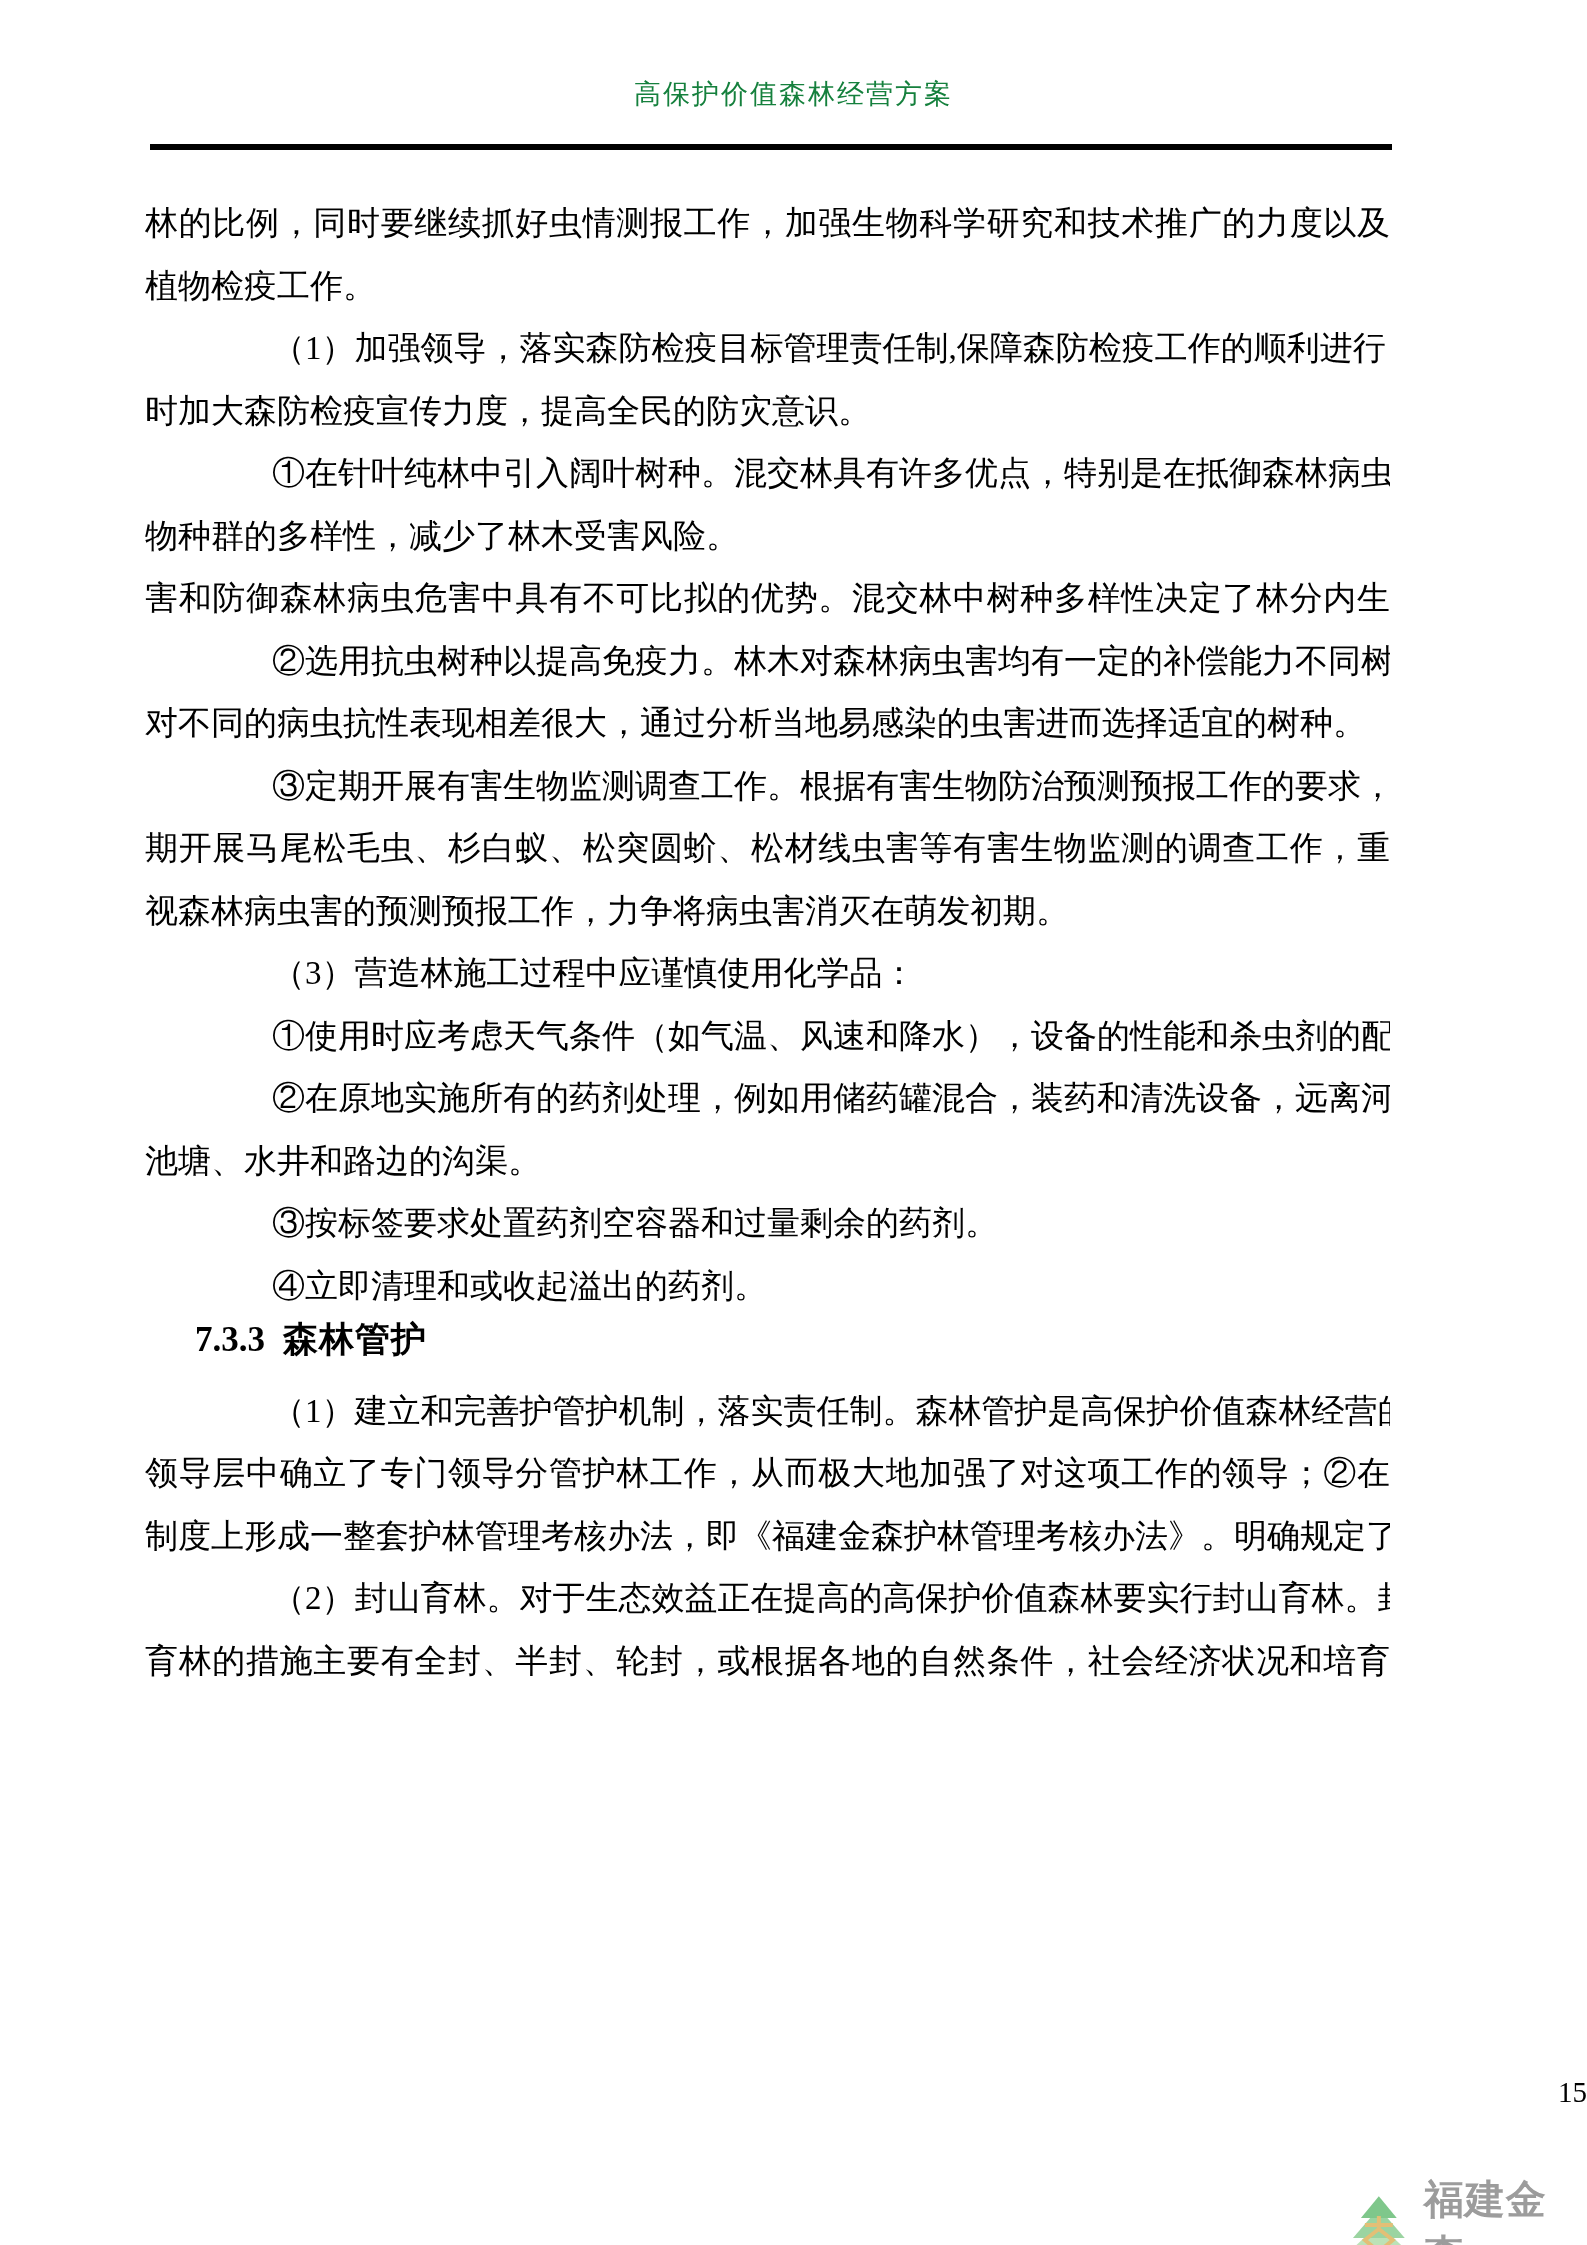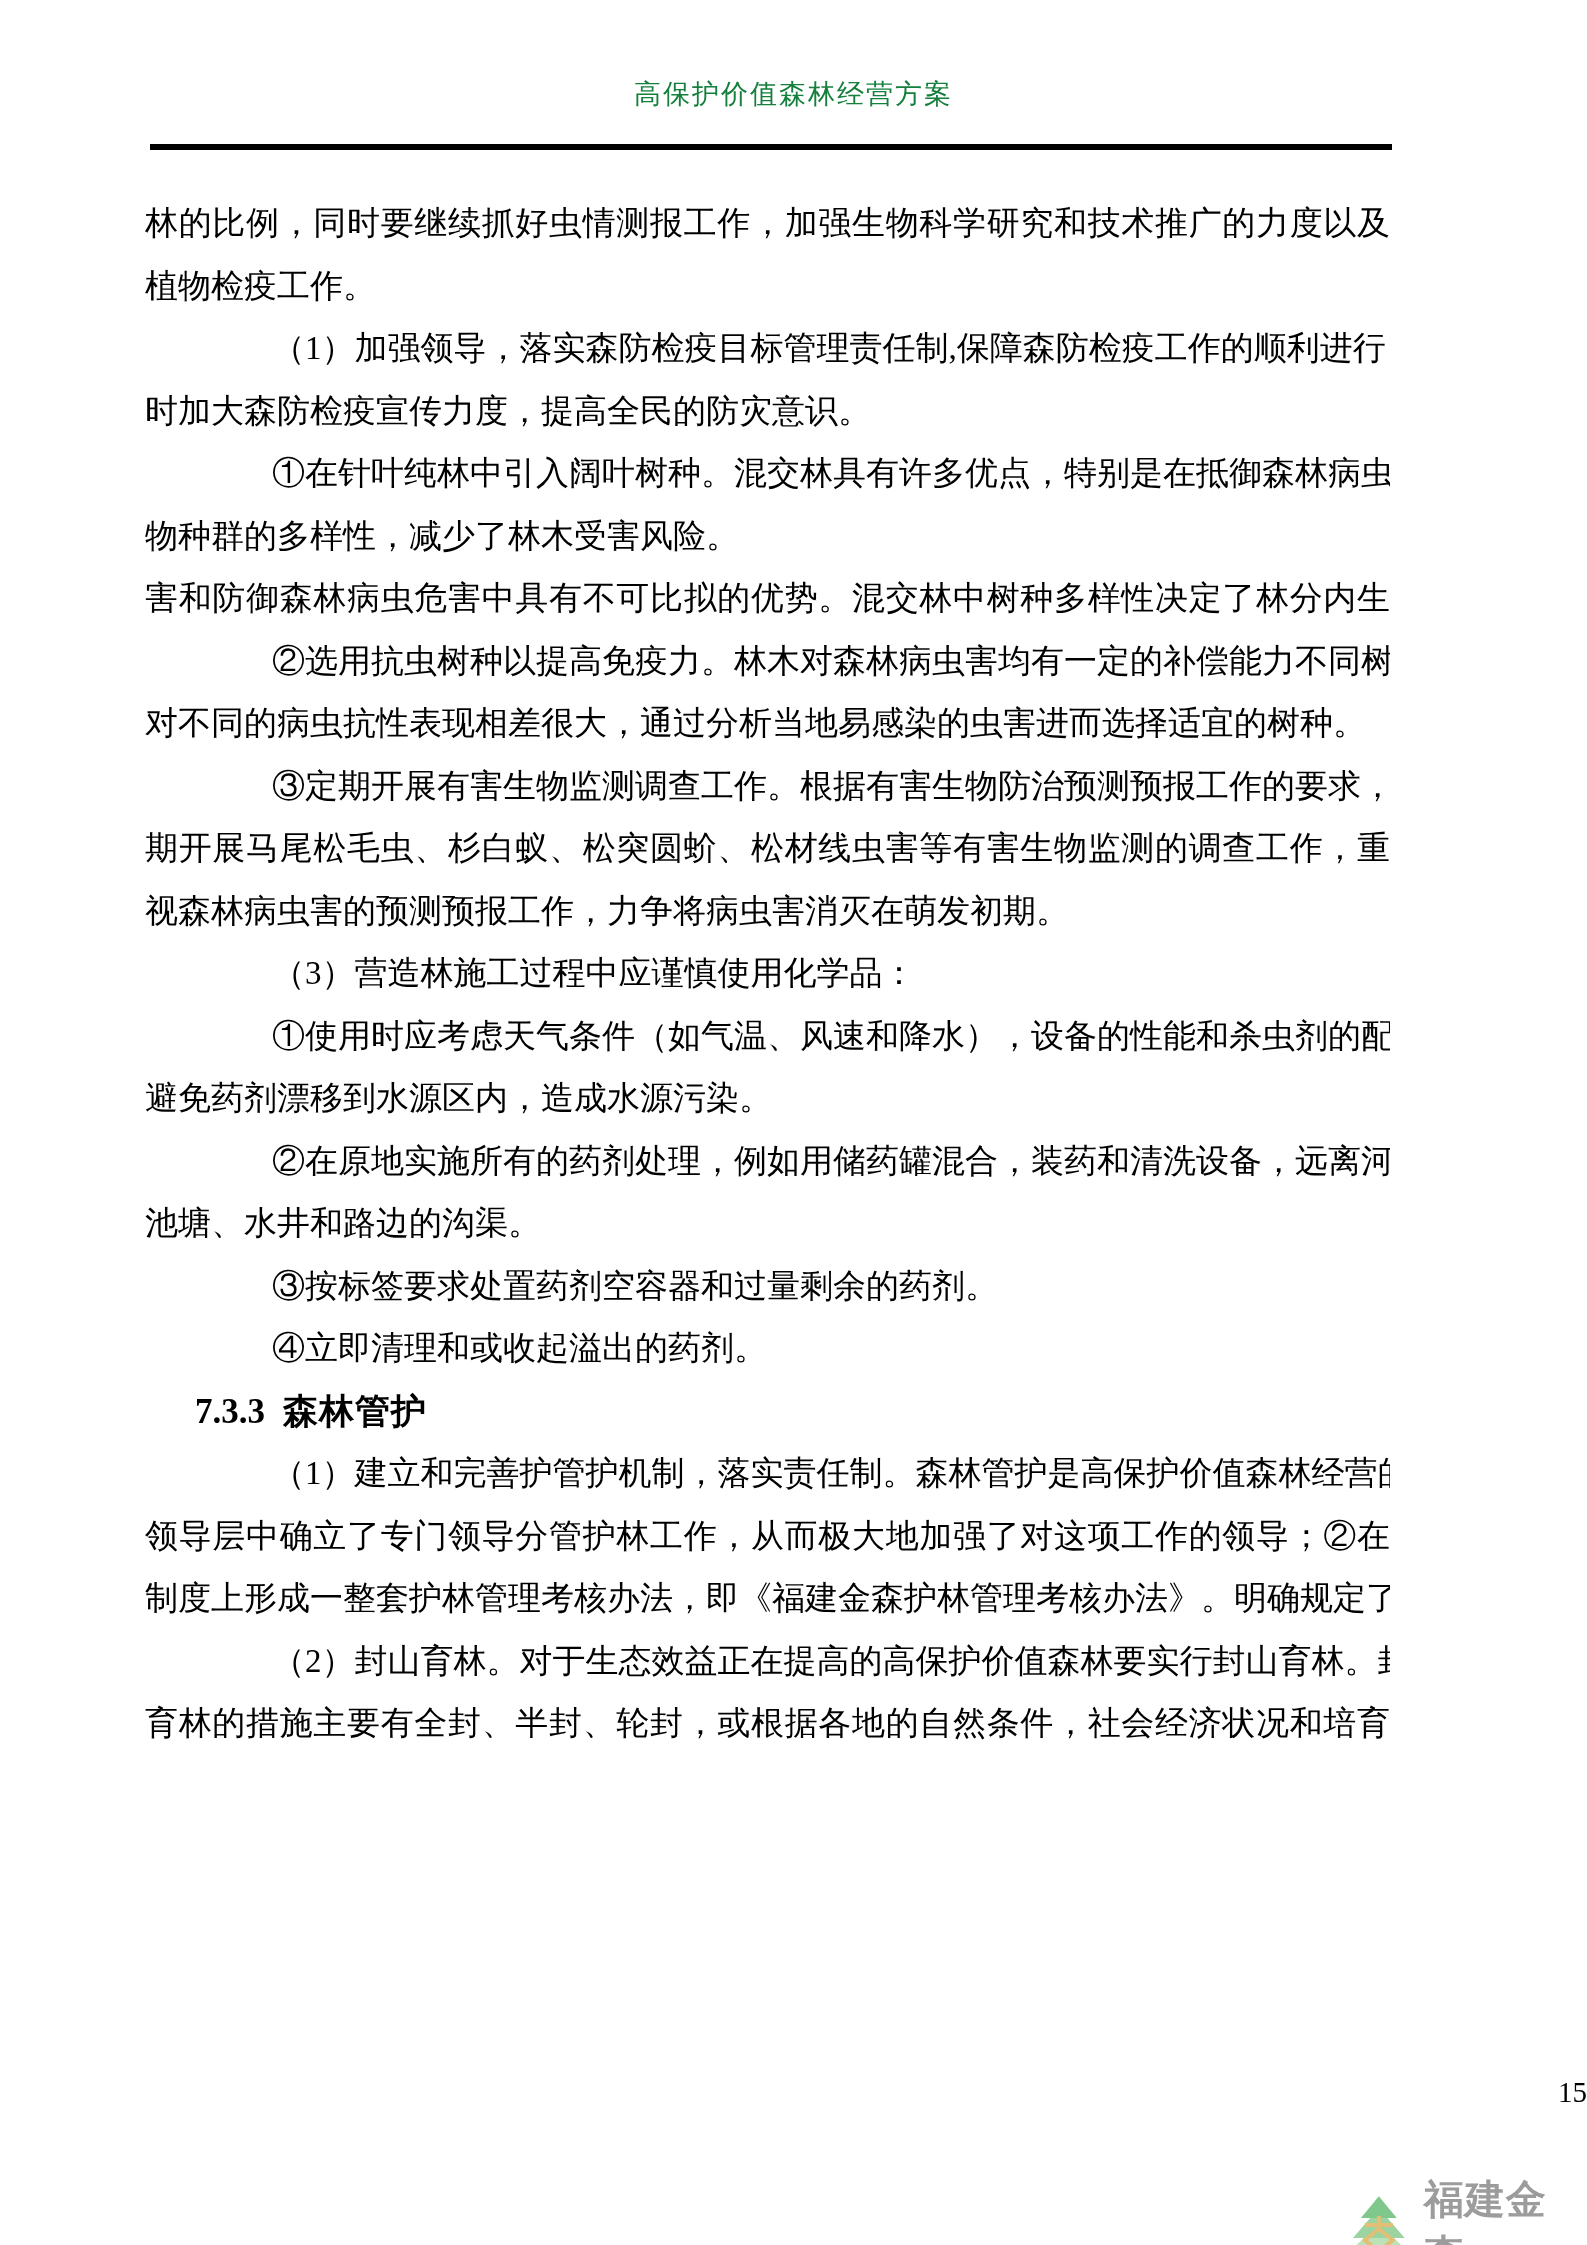--- a/index.html
+++ b/index.html
@@ -35,21 +35,21 @@
     text-align-last:justify;
     white-space:nowrap;
   }
   .line.last {
     text-align-last:left;
   }
   .para.indent .line.first {
     text-indent:127px;
   }
   .h2 {
-    height:62.5px; line-height:61px;
+    height:62.5px; line-height:43px;
     padding-left:50px;
     font-weight:bold;
     font-size:35px;
   }
   .h2 .h2-num {
     font-family:"Liberation Serif","DejaVu Serif",serif;
     margin-right:18px;
   }
   .h2 .h2-title {
     font-family:"Liberation Sans","DejaVu Sans",sans-serif;
@@ -98,21 +98,20 @@
     <div class="para indent">
       <div class="line first">③定期开展有害生物监测调查工作。根据有害生物防治预测预报工作的要求，定</div>
       <div class="line">期开展马尾松毛虫、杉白蚁、松突圆蚧、松材线虫害等有害生物监测的调查工作，重</div>
       <div class="line last">视森林病虫害的预测预报工作，力争将病虫害消灭在萌发初期。</div>
     </div>
     <div class="para indent">
       <div class="line first last">（3）营造林施工过程中应谨慎使用化学品：</div>
     </div>
     <div class="para indent">
       <div class="line first">①使用时应考虑天气条件（如气温、风速和降水），设备的性能和杀虫剂的配方以</div>
-      <div class="line last">避免药剂漂移到水源区内，造成水源污染。</div>
     </div>
     <div class="para indent">
       <div class="line first">②在原地实施所有的药剂处理，例如用储药罐混合，装药和清洗设备，远离河流、</div>
       <div class="line last">池塘、水井和路边的沟渠。</div>
     </div>
     <div class="para indent">
       <div class="line first last">③按标签要求处置药剂空容器和过量剩余的药剂。</div>
     </div>
     <div class="para indent">
       <div class="line first last">④立即清理和或收起溢出的药剂。</div>

